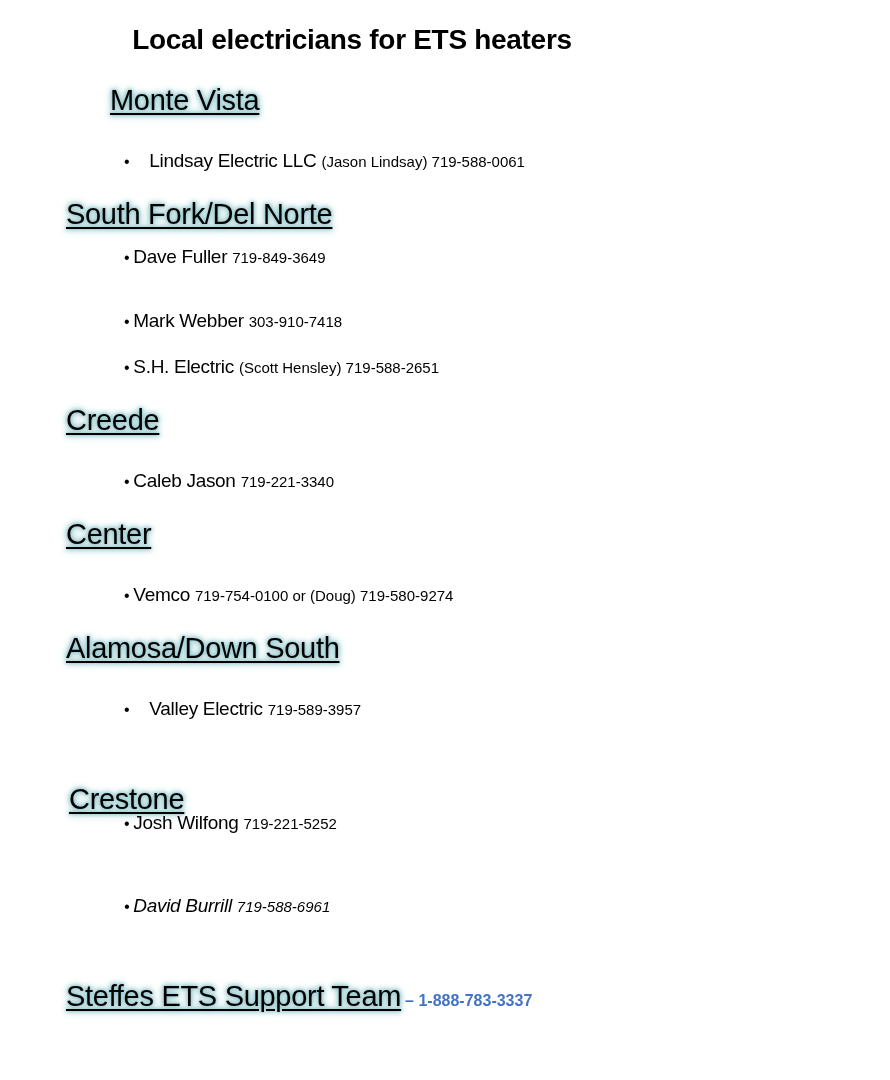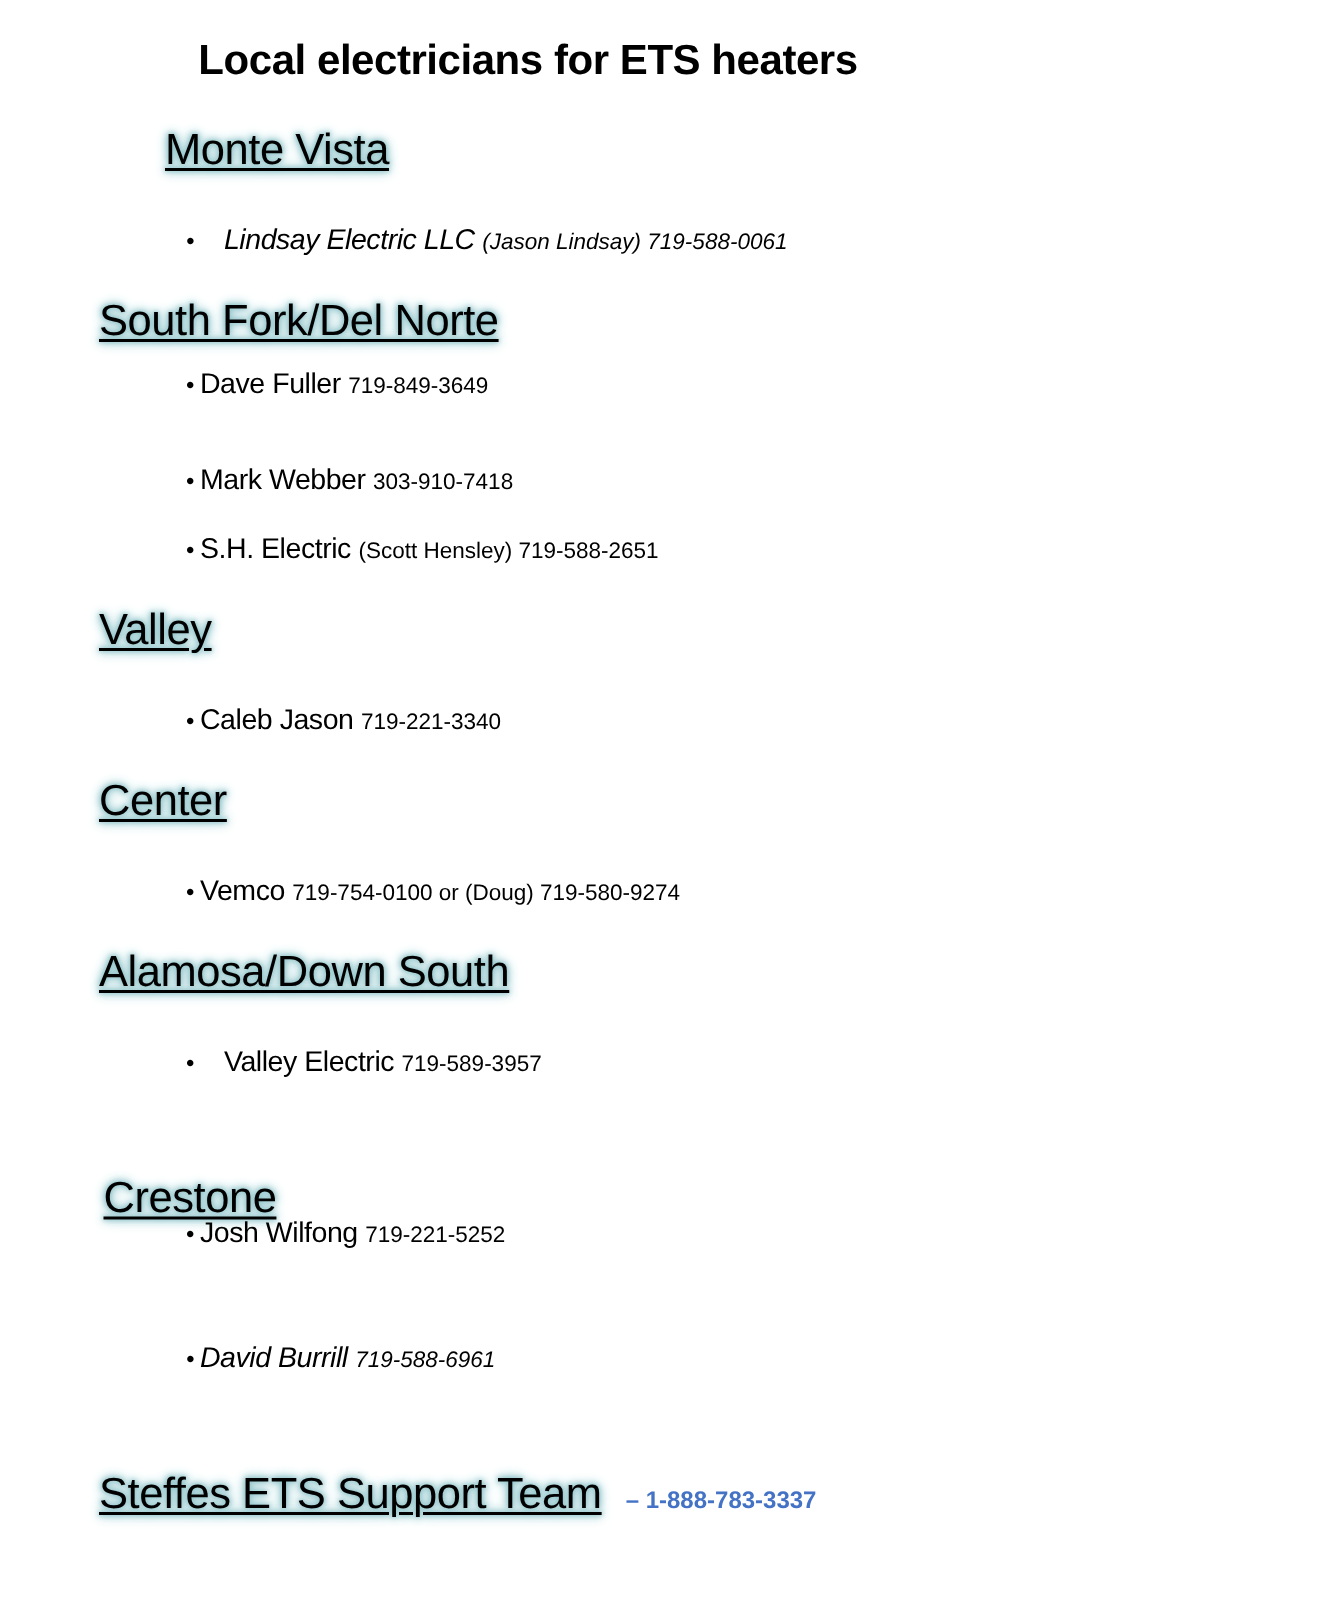--- a/index.html
+++ b/index.html
@@ -39,21 +39,21 @@
         0 0 7px #9ccdd2,
         0 0 9px #b5dade;
     }
     .heading .suffix {
       text-decoration: none;
       display: inline-block;
       font-size: 16px;
       font-weight: bold;
       color: #4472c4;
       text-shadow: none;
-      margin-left: 16px;
+      margin-left: 4px;
       letter-spacing: 0;
     }
     .item {
       position: absolute;
       left: 124px;
       font-size: 19px;
       white-space: nowrap;
       letter-spacing: -0.3px;
     }
     .item .bullet {
@@ -67,40 +67,40 @@
       font-size: 15px;
       letter-spacing: 0;
     }
   </style>
 </head>
 <body>
 
 <div class="title">Local electricians for ETS heaters</div>
 
 <div class="heading" style="top:84px;padding-left:44px;">Monte Vista</div>
-<div class="item" style="top:150px;font-style:italic;">
+<div class="item" style="top:150px;">
   <span class="bullet wide">•</span><span>Lindsay Electric LLC</span>
   <span class="detail">(Jason Lindsay) 719-588-0061</span>
 </div>
 
 <div class="heading" style="top:198px;">South Fork/Del Norte</div>
 <div class="item" style="top:246px;">
   <span class="bullet">•</span><span>Dave Fuller</span>
   <span class="detail">719-849-3649</span>
 </div>
 <div class="item" style="top:310px;">
   <span class="bullet">•</span><span>Mark Webber</span>
   <span class="detail">303-910-7418</span>
 </div>
 <div class="item" style="top:356px;">
   <span class="bullet">•</span><span>S.H. Electric</span>
   <span class="detail">(Scott Hensley) 719-588-2651</span>
 </div>
 
-<div class="heading" style="top:404px;">Valley</div>
+<div class="heading" style="top:404px;">Creede</div>
 <div class="item" style="top:470px;">
   <span class="bullet">•</span><span>Caleb Jason</span>
   <span class="detail">719-221-3340</span>
 </div>
 
 <div class="heading" style="top:518px;">Center</div>
 <div class="item" style="top:584px;">
   <span class="bullet">•</span><span>Vemco</span>
   <span class="detail">719-754-0100 or (Doug) 719-580-9274</span>
 </div>

